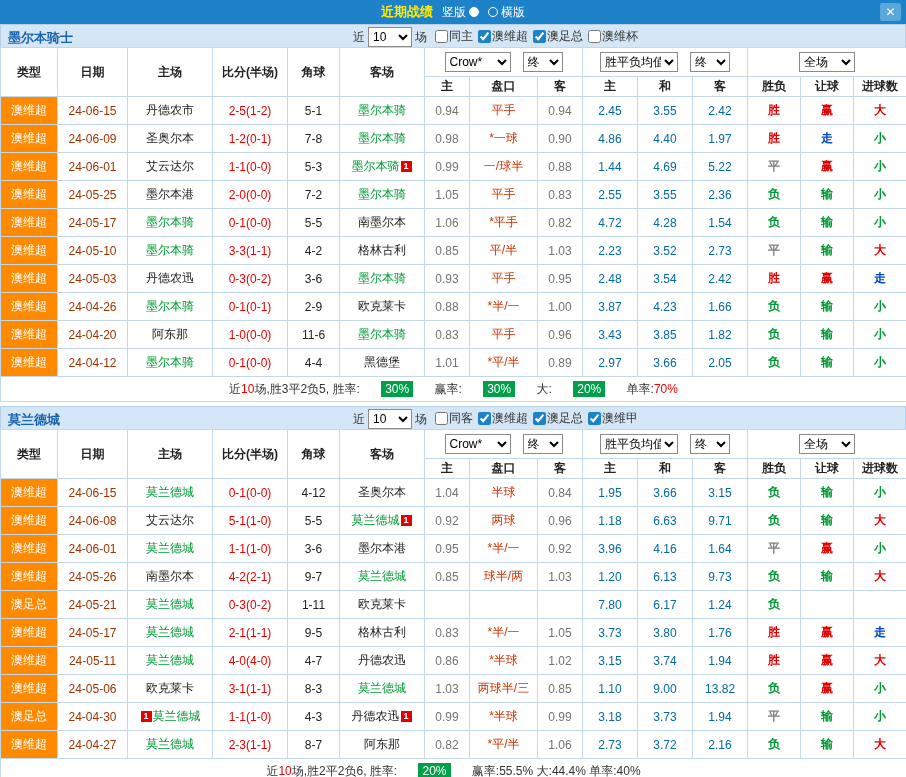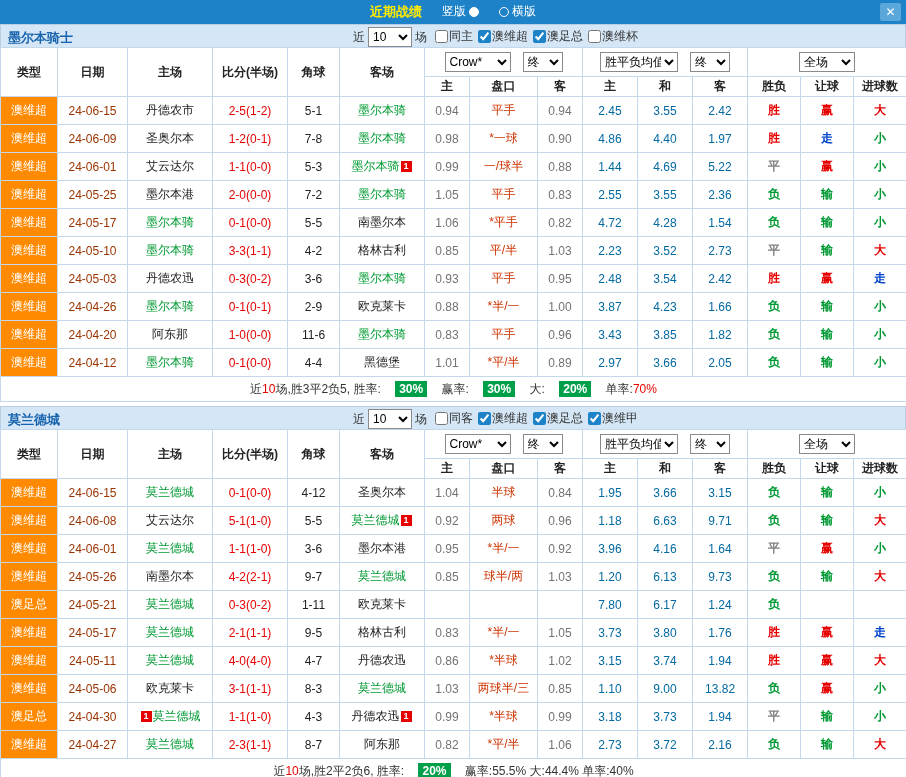--- a/index.html
+++ b/index.html
@@ -1,21 +1,21 @@
 <!DOCTYPE html>
 <html><head>
 <meta charset="utf-8">
 <style>
   *{box-sizing:border-box;margin:0;padding:0}
   body{width:906px;background:#fff;font-family:"Liberation Sans","DejaVu Sans",sans-serif;font-size:12px;color:#333}
   .window{width:906px;height:777px;overflow:hidden;position:relative;background:#fff}
 
   
   .titlebar{position:relative;height:24px;background:#1e82c8;display:flex;align-items:center;justify-content:center;color:#fff}
-  .titlebar-center{display:flex;align-items:flex-start;gap:20px}
+  .titlebar-center{display:flex;align-items:center;gap:9px}
   .title{color:#ffeb00;font-weight:bold;font-size:13px}
   .radio{width:10px;height:10px;border:1px solid #fff;border-radius:50%;display:inline-block;background:transparent}
   .radio.on{background:#fff}
   .radio-opt{display:inline-flex;align-items:center;gap:3px;cursor:pointer;font-size:12px}
   .close-btn{position:absolute;right:5px;top:3px;width:21px;height:18px;background:#5aa7dc;border-radius:2px;display:flex;align-items:center;justify-content:center;color:#fff;font-weight:bold;font-size:12px;cursor:pointer}
 
   
   .section{margin-top:0}
   .section + .section{margin-top:4px}
   .section-header{position:relative;height:23px;background:#d5e7f6;border:1px solid #b6cfe4;border-bottom:none;display:flex;align-items:flex-end}
@@ -44,21 +44,21 @@
   td.date{color:#993300}
   td.score{color:#e60000}
   td.handicap{color:#cc3300}
   td.eu{color:#0369a1}
   td.odds{color:#737373}
   td.res{font-weight:bold}
   .team{color:#222}
   .team.focus{color:#009933}
   .card{display:inline-block;background:#e60000;color:#fff;font-size:9px;font-weight:bold;line-height:11px;width:11px;height:11px;margin:0 1px;vertical-align:middle;text-align:center}
   tfoot td{height:25px;font-size:12px;color:#333;white-space:pre-wrap}
-  .badge{display:inline-block;background:#00a04a;color:#fff;font-weight:bold;padding:1px 4px;margin:0 11px}
+  .badge{display:inline-block;background:#00a04a;color:#fff;font-weight:normal;padding:1px 4px;margin:0 18px}
   .s-red{color:#e60000}
 </style>
 </head>
 <body>
 
 <div class="window">
 
   <div class="titlebar">
     <div class="titlebar-center">
       <span class="title">近期战绩</span>

